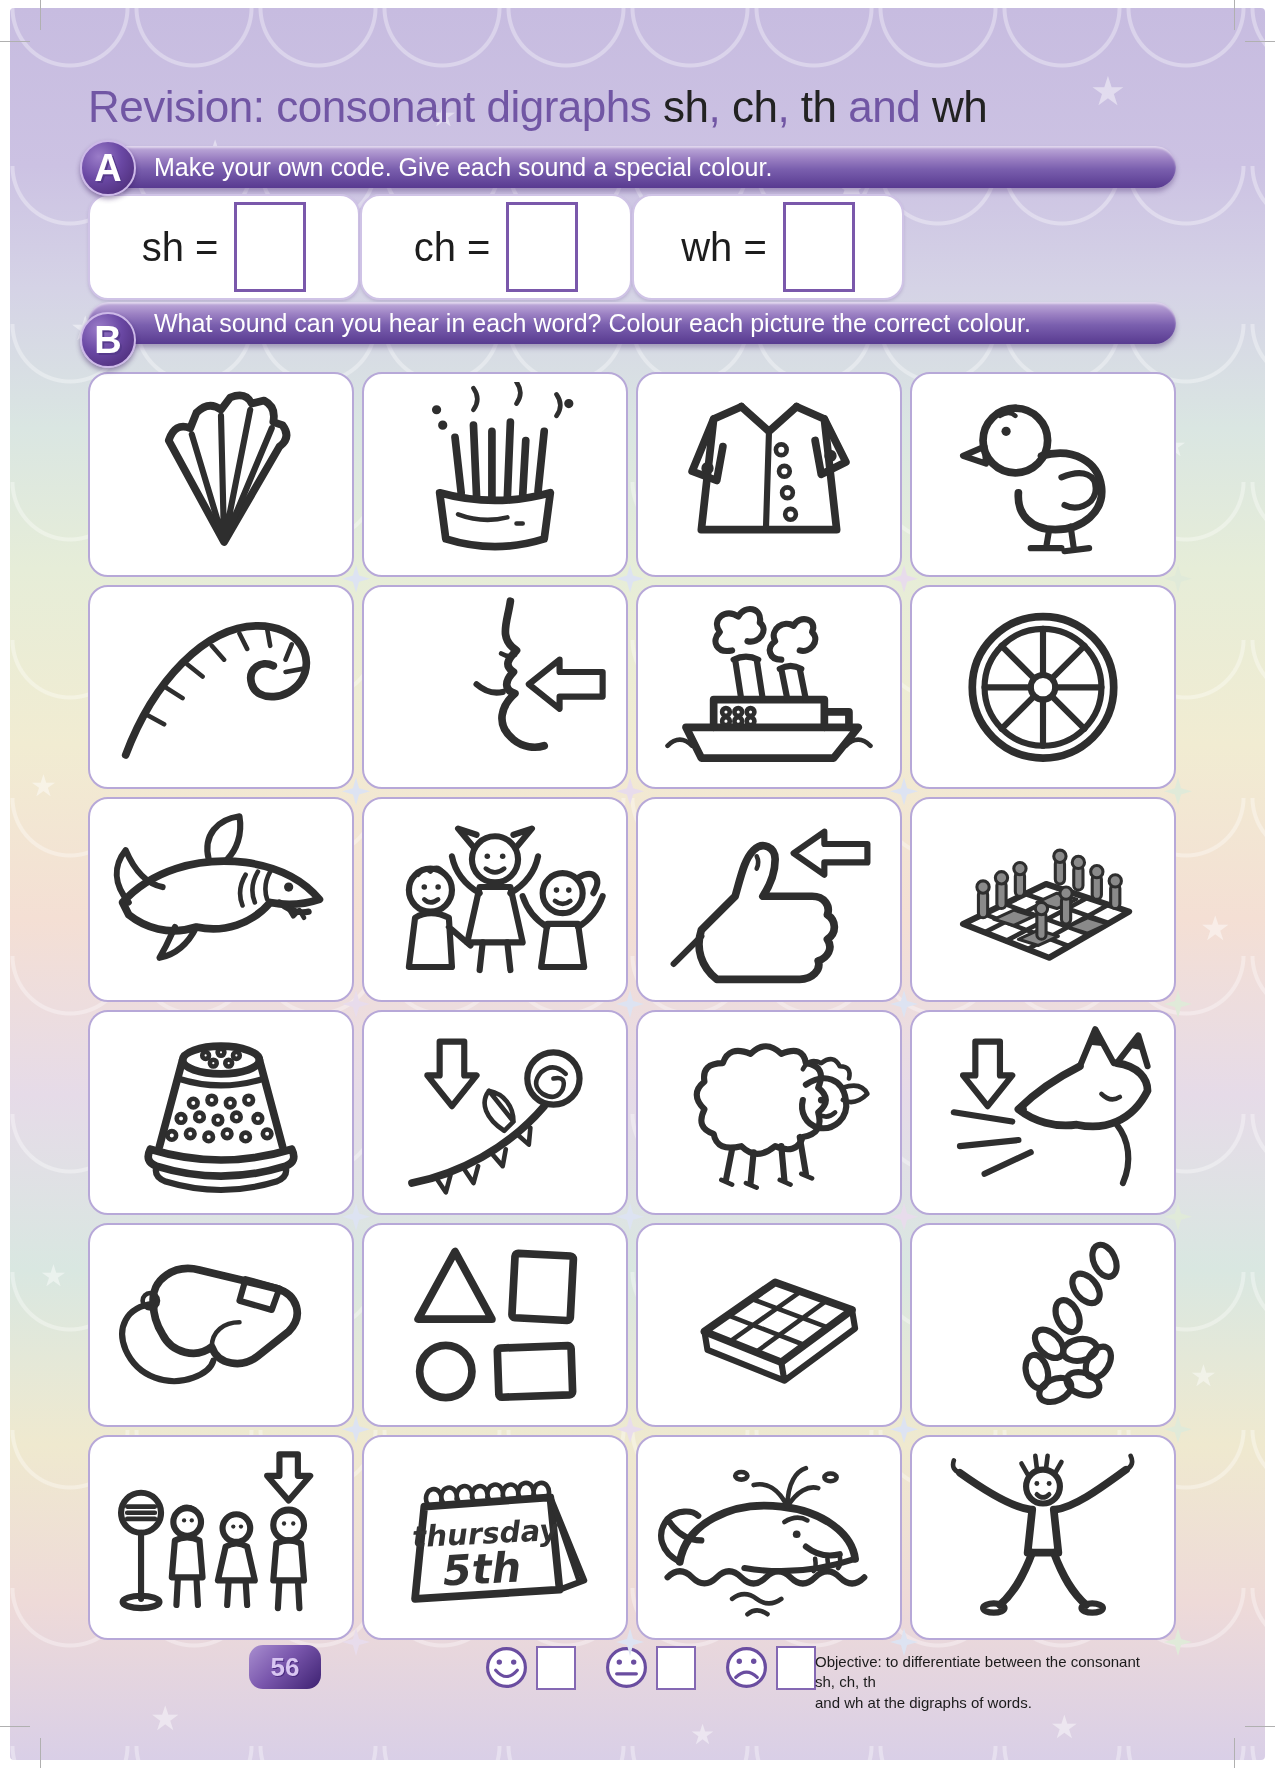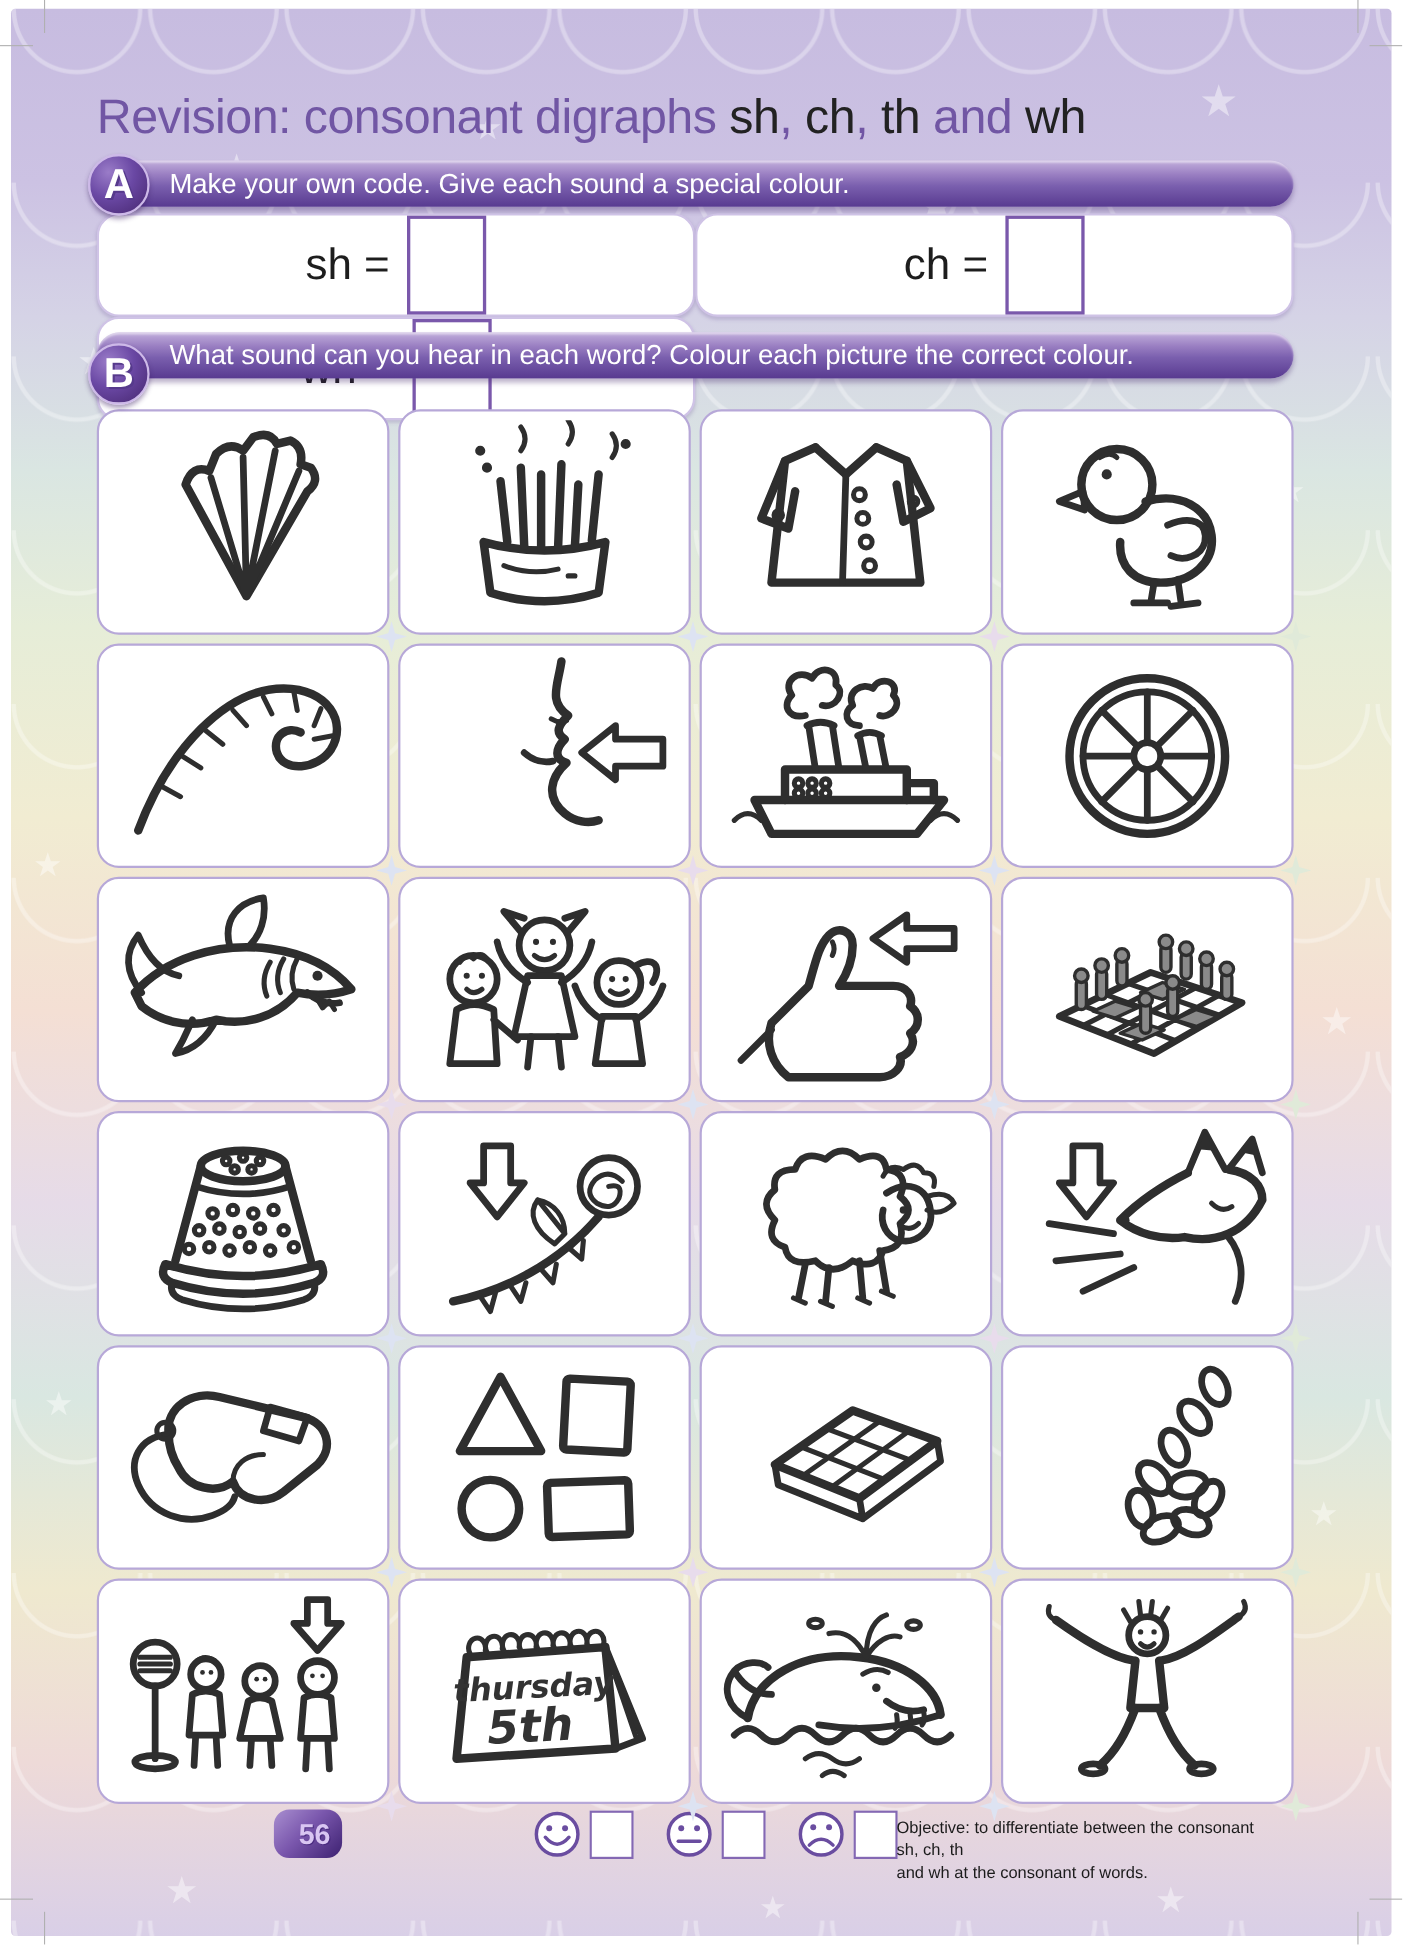--- a/index.html
+++ b/index.html
@@ -26,21 +26,21 @@
     background:linear-gradient(180deg,#c2afdc 0%,#9a7fc2 30%,#7a5fae 55%,#583a90 100%);
     box-shadow:0 4px 5px rgba(70,40,110,.35), inset 0 2px 2px rgba(255,255,255,.5);
     display:flex;align-items:center;color:#ffffff;font-size:25px;padding-left:66px;box-sizing:border-box;}
   .badge{position:absolute;width:56px;height:56px;border-radius:50%;left:80px;
     background:radial-gradient(circle at 32% 28%,#9a7cc8 0%,#6a48a4 45%,#46266e 100%);
     border:2px solid #cdb9e8;box-shadow:0 3px 5px rgba(60,30,100,.45);
     display:flex;align-items:center;justify-content:center;
     color:#ffffff;font-size:38px;font-weight:bold;text-shadow:2px 2px 0 #563a8c;z-index:3;box-sizing:border-box;}
   
   .code-row{position:absolute;left:88px;top:194px;width:1088px;height:106px;
-    display:grid;grid-template-columns:repeat(2,1fr);}
+    display:grid;grid-template-columns:repeat(4,1fr);}
   .code-card{position:relative;background:#ffffff;border:2px solid #cfc3e6;border-radius:20px;
     display:flex;align-items:center;justify-content:center;box-shadow:0 2px 3px rgba(120,95,160,.25);}
   .code-label{font-size:40px;color:#1d1d1d;}
   .code-box{width:66px;height:84px;background:#ffffff;border:3px solid #7a58ab;margin-left:16px;}
   
   .b-grid{position:absolute;left:88px;top:372px;width:1088px;height:1268px;
     display:grid;grid-template-columns:repeat(4,1fr);grid-template-rows:repeat(6,1fr);gap:8px;}
   .bcell{position:relative;background:#ffffff;border:2px solid #b7a8d8;border-radius:20px;
     box-sizing:border-box;padding:8px;display:flex;align-items:center;justify-content:center;}
   .bcell::after{content:"";position:absolute;right:-18px;bottom:-18px;width:28px;height:28px;z-index:2;
@@ -53,24 +53,24 @@
   .thin{stroke-width:3 !important;}
   .mid{stroke-width:4 !important;}
   .filldark{fill:#2e2e2e !important;stroke:none !important;}
   .gray{fill:#8a8a8a !important;stroke:#2e2e2e !important;stroke-width:2 !important;}
   .whitefill{fill:#ffffff !important;}
   .cal-word{font-family:"DejaVu Sans",sans-serif;font-style:italic;font-weight:bold;
     font-size:19px;fill:#333;stroke:none;}
   .cal-num{font-family:"DejaVu Sans",sans-serif;font-style:italic;font-weight:bold;
     font-size:27px;fill:#333;stroke:none;}
   
-  .page-badge{position:absolute;left:249px;top:1645px;width:50px;height:44px;border-radius:14px;
+  .page-badge{position:absolute;left:249px;top:1645px;width:72px;height:44px;border-radius:14px;
     background:linear-gradient(135deg,#a98fd0 0%,#7a57ad 45%,#3d2171 100%);
     display:flex;align-items:center;justify-content:center;color:#d9c6f2;
-    font-size:26px;font-weight:bold;text-shadow:1px 1px 0 #4a2b80;padding-left:12px;}
+    font-size:26px;font-weight:bold;text-shadow:1px 1px 0 #4a2b80;}
   .smiley-row{position:absolute;left:484px;top:1645px;display:flex;align-items:center;gap:7px;}
   .smiley-gap{width:14px;}
   .smile-svg{width:45px;height:45px;}
   .smile-svg circle.face{fill:#ffffff;stroke:#6a4da0;stroke-width:3.5;}
   .smile-svg .feat{fill:none;stroke:#6a4da0;stroke-width:3.5;stroke-linecap:round;}
   .smile-svg .dot{fill:#6a4da0;stroke:none;}
   .score-box{width:40px;height:44px;background:#ffffff;border:2.5px solid #8468b3;box-sizing:border-box;}
   .objective{position:absolute;left:815px;top:1652px;width:340px;font-size:15px;
     line-height:1.35;color:#1b1b1b;}
   .objective span{display:block;}
@@ -501,15 +501,15 @@
       <circle class="face" cx="25" cy="25" r="21"></circle>
       <circle class="dot" cx="17" cy="18" r="3"></circle>
         <circle class="dot" cx="33" cy="18" r="3"></circle>
       <path class="feat" d="M13,36 Q25,24 37,36"></path>
     </svg>
     <span class="score-box"></span>
   </div>
 
   <div class="objective">
     <span>Objective: to differentiate between the consonant sh, ch, th</span>
-    <span>and wh at the consonant of words.</span>
+    <span>and wh at the digraphs of words.</span>
   </div>
 </div>
 
 </body></html>

